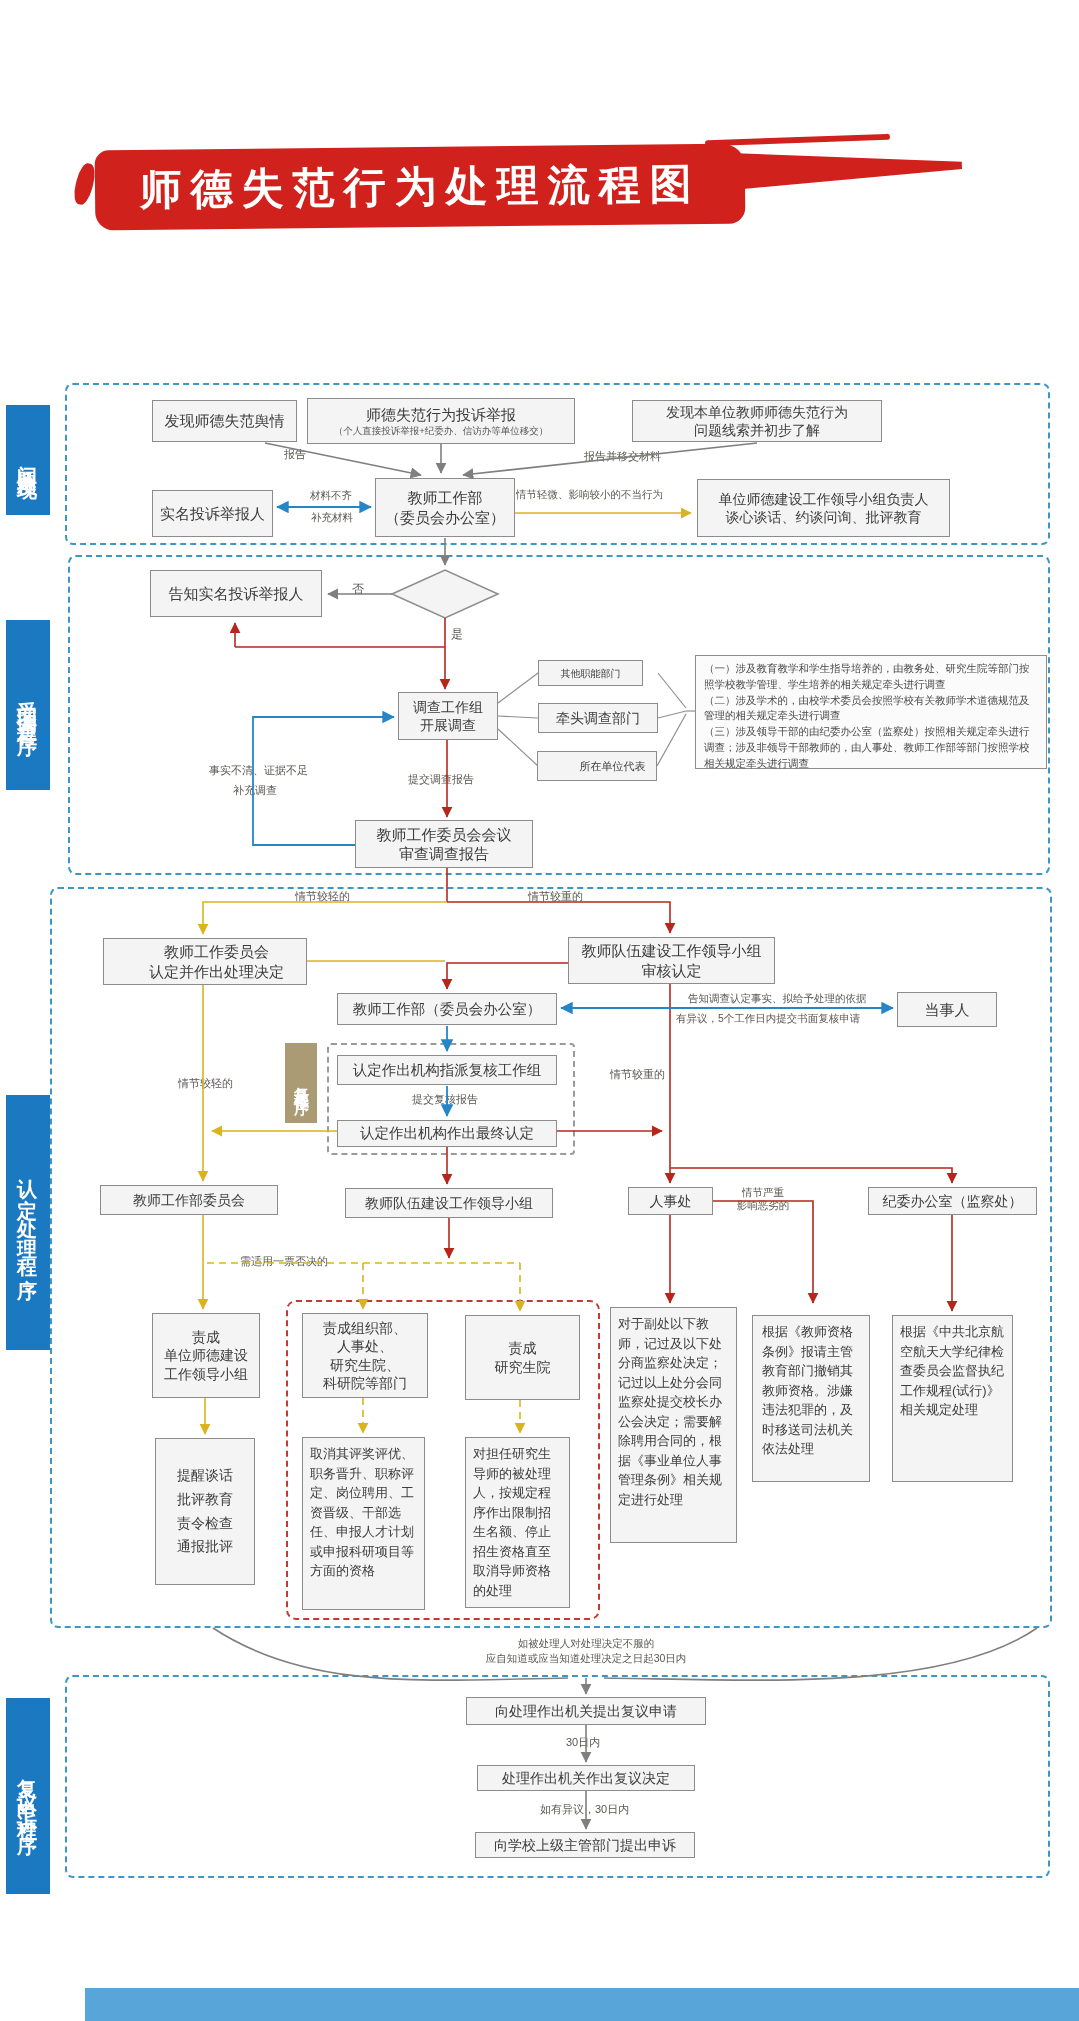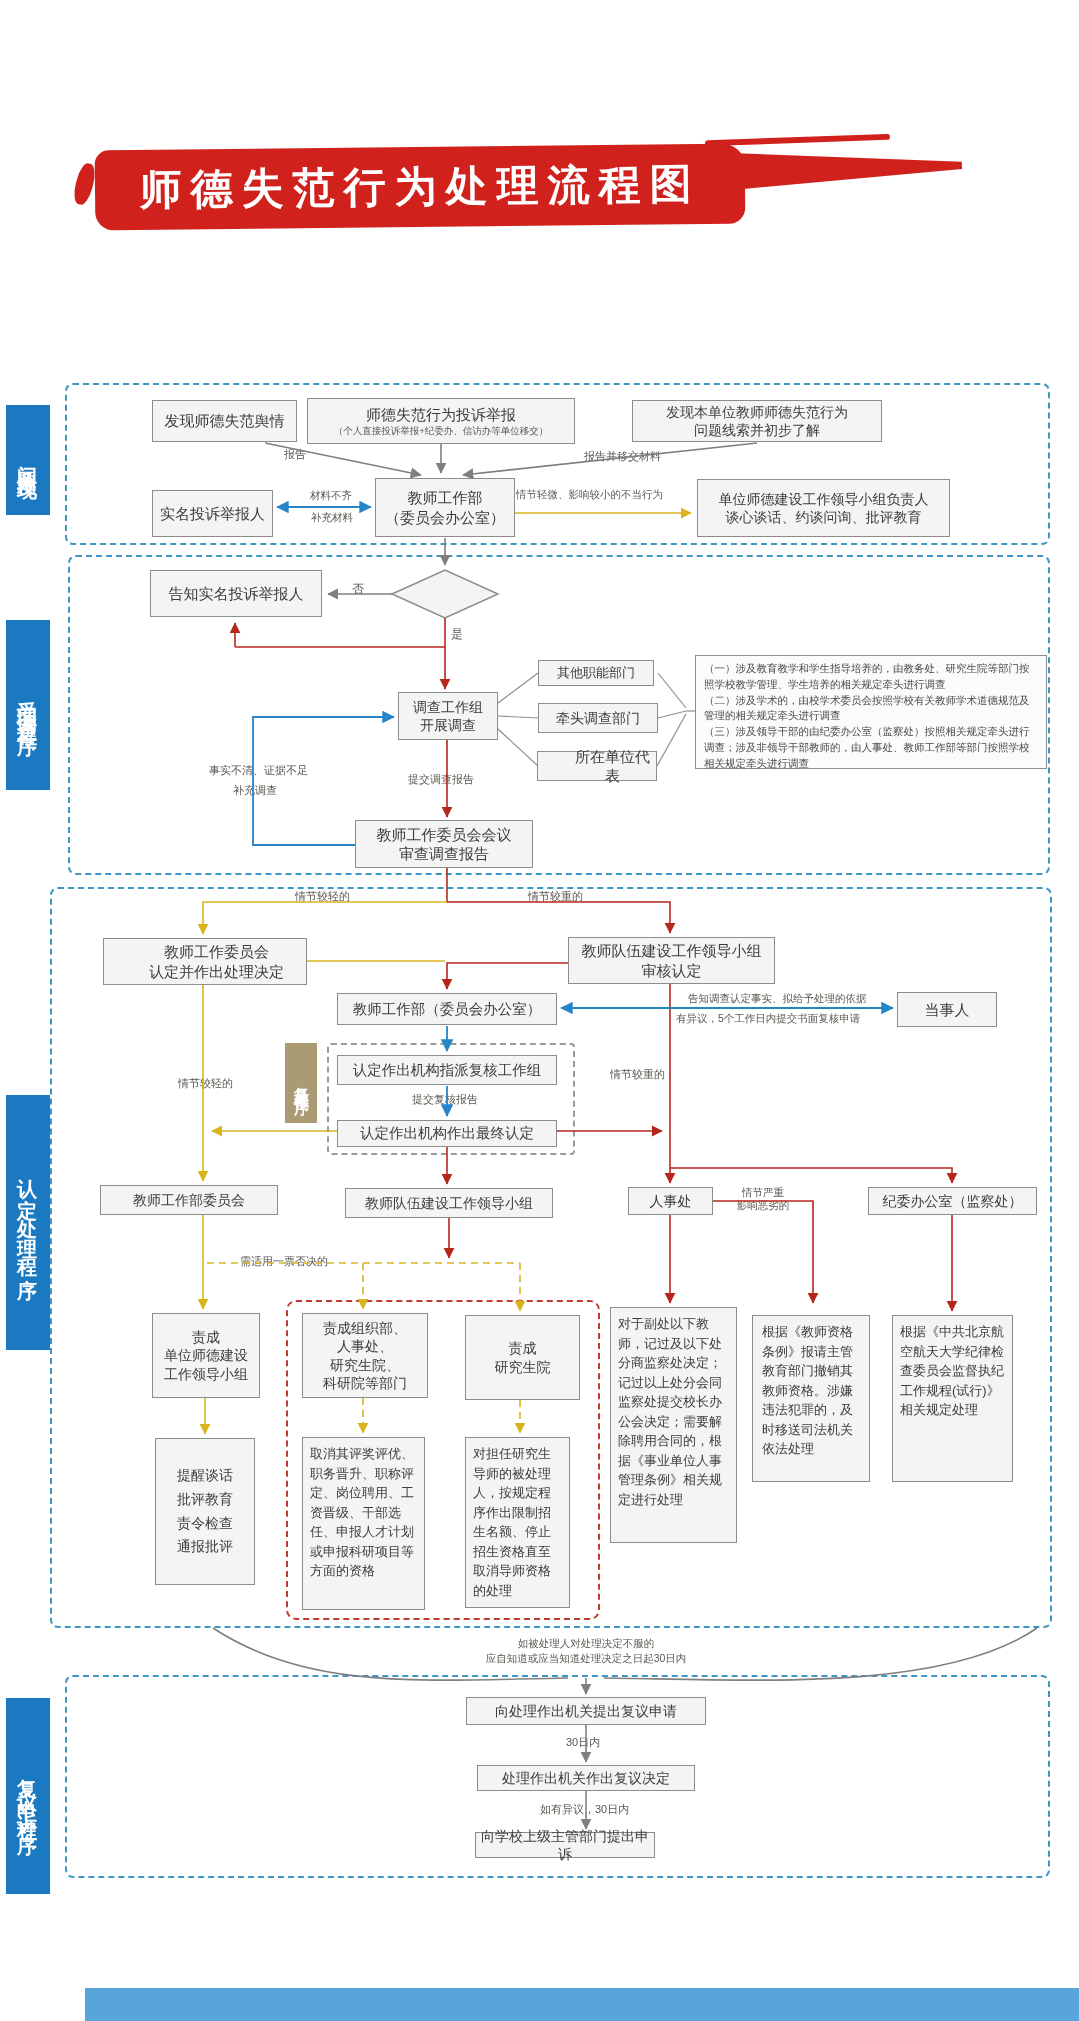--- a/index.html
+++ b/index.html
@@ -72,23 +72,23 @@
   <div class="box" style="left:152px;top:490px;width:121px;height:47px;font-size:15px;">实名投诉举报人</div>
   <div class="box" style="left:375px;top:478px;width:140px;height:59px;font-size:15px;">教师工作部
 （委员会办公室）</div>
   <div class="box" style="left:697px;top:479px;width:253px;height:58px;font-size:14px;">单位师德建设工作领导小组负责人
 谈心谈话、约谈问询、批评教育</div>
 
   <div class="box" style="left:150px;top:570px;width:172px;height:47px;font-size:15px;">告知实名投诉举报人</div>
   <div class="abs" style="left:392px;top:570px;width:106px;height:48px;display:flex;align-items:center;justify-content:center;font-size:15px;color:#3c3c3c;">是否受理</div>
   <div class="box" style="left:398px;top:692px;width:100px;height:48px;font-size:14px;">调查工作组
 开展调查</div>
-  <div class="box" style="left:538px;top:660px;width:116px;height:26px;font-size:13px;">其他职能部门</div>
+  <div class="box" style="left:538px;top:660px;width:105px;height:26px;font-size:10px;">其他职能部门</div>
   <div class="box" style="left:538px;top:703px;width:120px;height:30px;font-size:14px;">牵头调查部门</div>
-  <div class="box" style="left:537px;top:751px;width:120px;height:30px;font-size:15px;padding-left:31px;">所在单位代表</div>
+  <div class="box" style="left:537px;top:751px;width:120px;height:30px;font-size:11px;padding-left:31px;">所在单位代表</div>
   <div class="box lefty plain note-serif" style="left:695px;top:655px;width:352px;height:114px;font-size:10.5px;padding:5px 8px;color:#4a4a4a;">（一）涉及教育教学和学生指导培养的，由教务处、研究生院等部门按照学校教学管理、学生培养的相关规定牵头进行调查
 （二）涉及学术的，由校学术委员会按照学校有关教师学术道德规范及管理的相关规定牵头进行调查
 （三）涉及领导干部的由纪委办公室（监察处）按照相关规定牵头进行调查；涉及非领导干部教师的，由人事处、教师工作部等部门按照学校相关规定牵头进行调查</div>
   <div class="box" style="left:355px;top:820px;width:178px;height:48px;font-size:15px;">教师工作委员会会议
 审查调查报告</div>
 
   <div class="box" style="left:103px;top:938px;width:204px;height:47px;font-size:15px;padding-left:23px;">教师工作委员会
 认定并作出处理决定</div>
   <div class="box" style="left:568px;top:937px;width:207px;height:47px;font-size:15px;">教师队伍建设工作领导小组
 审核认定</div>
@@ -117,21 +117,21 @@
 
   <div class="box" style="left:155px;top:1438px;width:100px;height:147px;font-size:14px;line-height:1.7;">提醒谈话
 批评教育
 责令检查
 通报批评</div>
   <div class="box lefty" style="left:302px;top:1437px;width:123px;height:173px;font-size:13px;padding:6px 7px;">取消其评奖评优、职务晋升、职称评定、岗位聘用、工资晋级、干部选任、申报人才计划或申报科研项目等方面的资格</div>
   <div class="box lefty" style="left:465px;top:1437px;width:105px;height:171px;font-size:13px;padding:6px 7px;">对担任研究生导师的被处理人，按规定程序作出限制招生名额、停止招生资格直至取消导师资格的处理</div>
 
   <div class="box" style="left:466px;top:1697px;width:240px;height:28px;font-size:14px;">向处理作出机关提出复议申请</div>
   <div class="box" style="left:477px;top:1765px;width:218px;height:26px;font-size:14px;">处理作出机关作出复议决定</div>
-  <div class="box" style="left:475px;top:1832px;width:180px;height:26px;font-size:14px;">向学校上级主管部门提出申诉</div>
+  <div class="box" style="left:475px;top:1832px;width:220px;height:26px;font-size:14px;">向学校上级主管部门提出申诉</div>
 
   <div class="lbl" style="left:284px;top:448px;font-size:11px;">报告</div>
   <div class="lbl" style="left:584px;top:450px;font-size:11px;">报告并移交材料</div>
   <div class="lbl" style="left:310px;top:489px;font-size:10.5px;">材料不齐</div>
   <div class="lbl" style="left:311px;top:511px;font-size:10.5px;">补充材料</div>
   <div class="lbl" style="left:516px;top:488px;font-size:10.5px;">情节轻微、影响较小的不当行为</div>
   <div class="lbl bgw" style="left:350px;top:582px;font-size:12px;">否</div>
   <div class="lbl" style="left:451px;top:627px;font-size:12px;">是</div>
   <div class="lbl" style="left:408px;top:773px;font-size:11px;">提交调查报告</div>
   <div class="lbl" style="left:209px;top:764px;font-size:11px;">事实不清、证据不足</div>

